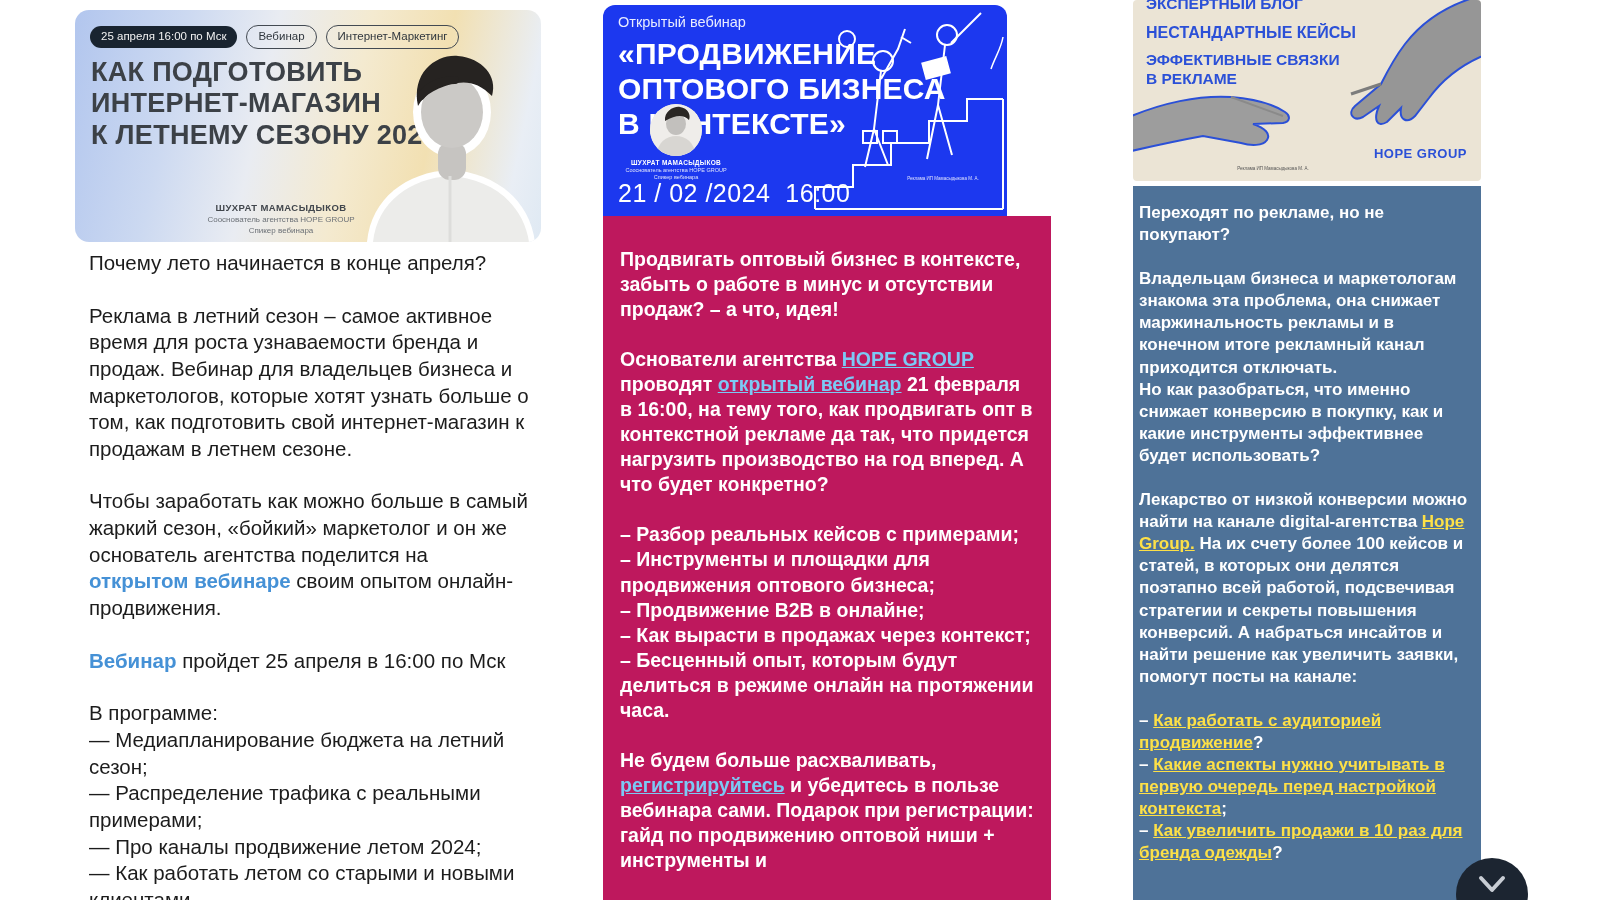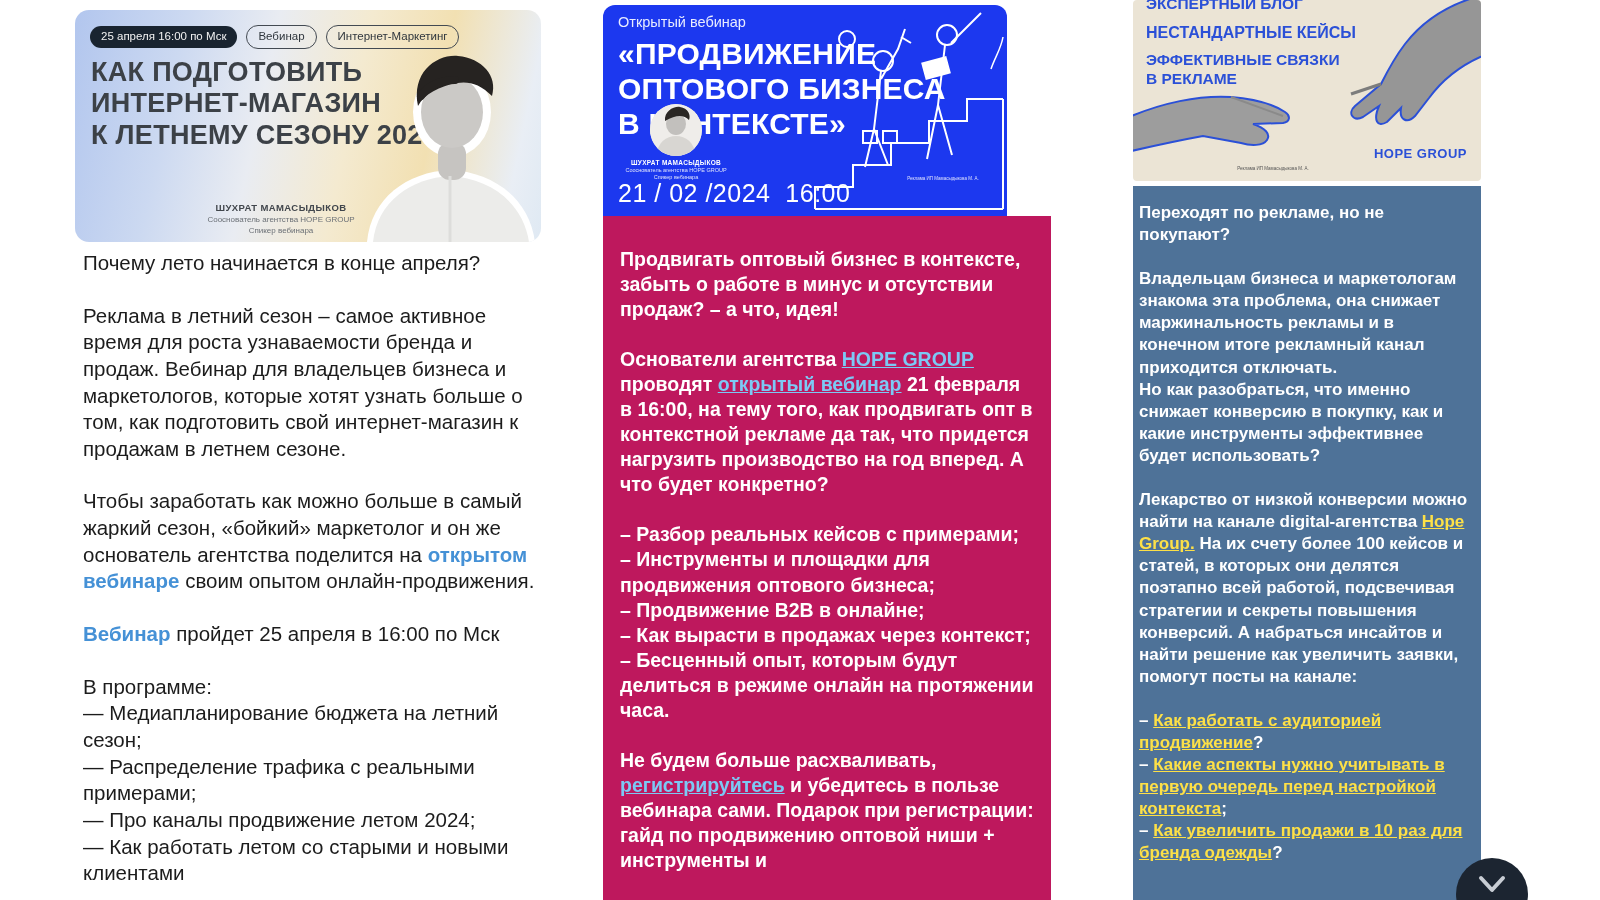--- a/index.html
+++ b/index.html
@@ -14,21 +14,21 @@
   .pill-dark{background:#192430;color:#f2f2f2}
   .pill-outline{border:1.5px solid #434a52;color:#2f363d;font-weight:500;background:transparent}
   .title1{position:absolute;left:16px;top:47px;margin:0;font-size:27px;font-weight:700;color:#3c4147;
           line-height:1.16;white-space:pre-line;letter-spacing:.3px}
   .speaker1{position:absolute;left:96px;top:192px;width:220px;text-align:center;color:#41464c}
   .speaker1 .name{font-size:9.5px;font-weight:700;letter-spacing:.4px}
   .speaker1 .role{font-size:8px;color:#6b7076;margin-top:2px}
   .photo1{position:absolute;right:2px;bottom:0;width:178px;height:190px}
   .fine1{position:absolute;right:10px;top:200px;width:82px;font-size:4.5px;line-height:1.6;color:#8a8e93;text-align:center}
   .body1{position:absolute;left:75px;top:250px;width:470px;color:#1c1c1c;font-size:20.5px;line-height:1.30;font-weight:500}
-  .body1 p{margin:0 8px 26px;white-space:pre-line}
+  .body1 p{margin:0 14px 26px;white-space:pre-line}
   .body1 a{color:#4591d6;font-weight:700;cursor:pointer;text-decoration:none}
 
   
   .banner2{position:absolute;left:603px;top:5px;width:404px;height:211px;background:#1c38ef;
            border-radius:12px 12px 0 0;overflow:hidden;color:#fff}
   .label2{position:absolute;left:15px;top:9px;font-size:14.5px;color:#e8ecff}
   .title2{position:absolute;left:15px;top:31px;margin:0;font-size:30px;font-weight:700;line-height:1.17;
           white-space:pre-line;letter-spacing:.2px}
   .avatar2{position:absolute;left:47px;top:99px;width:52px;height:52px;border-radius:50%;background:#e9e7e3;overflow:hidden}
   .spk2{position:absolute;left:8px;top:154px;width:130px;text-align:center;color:#fff}

